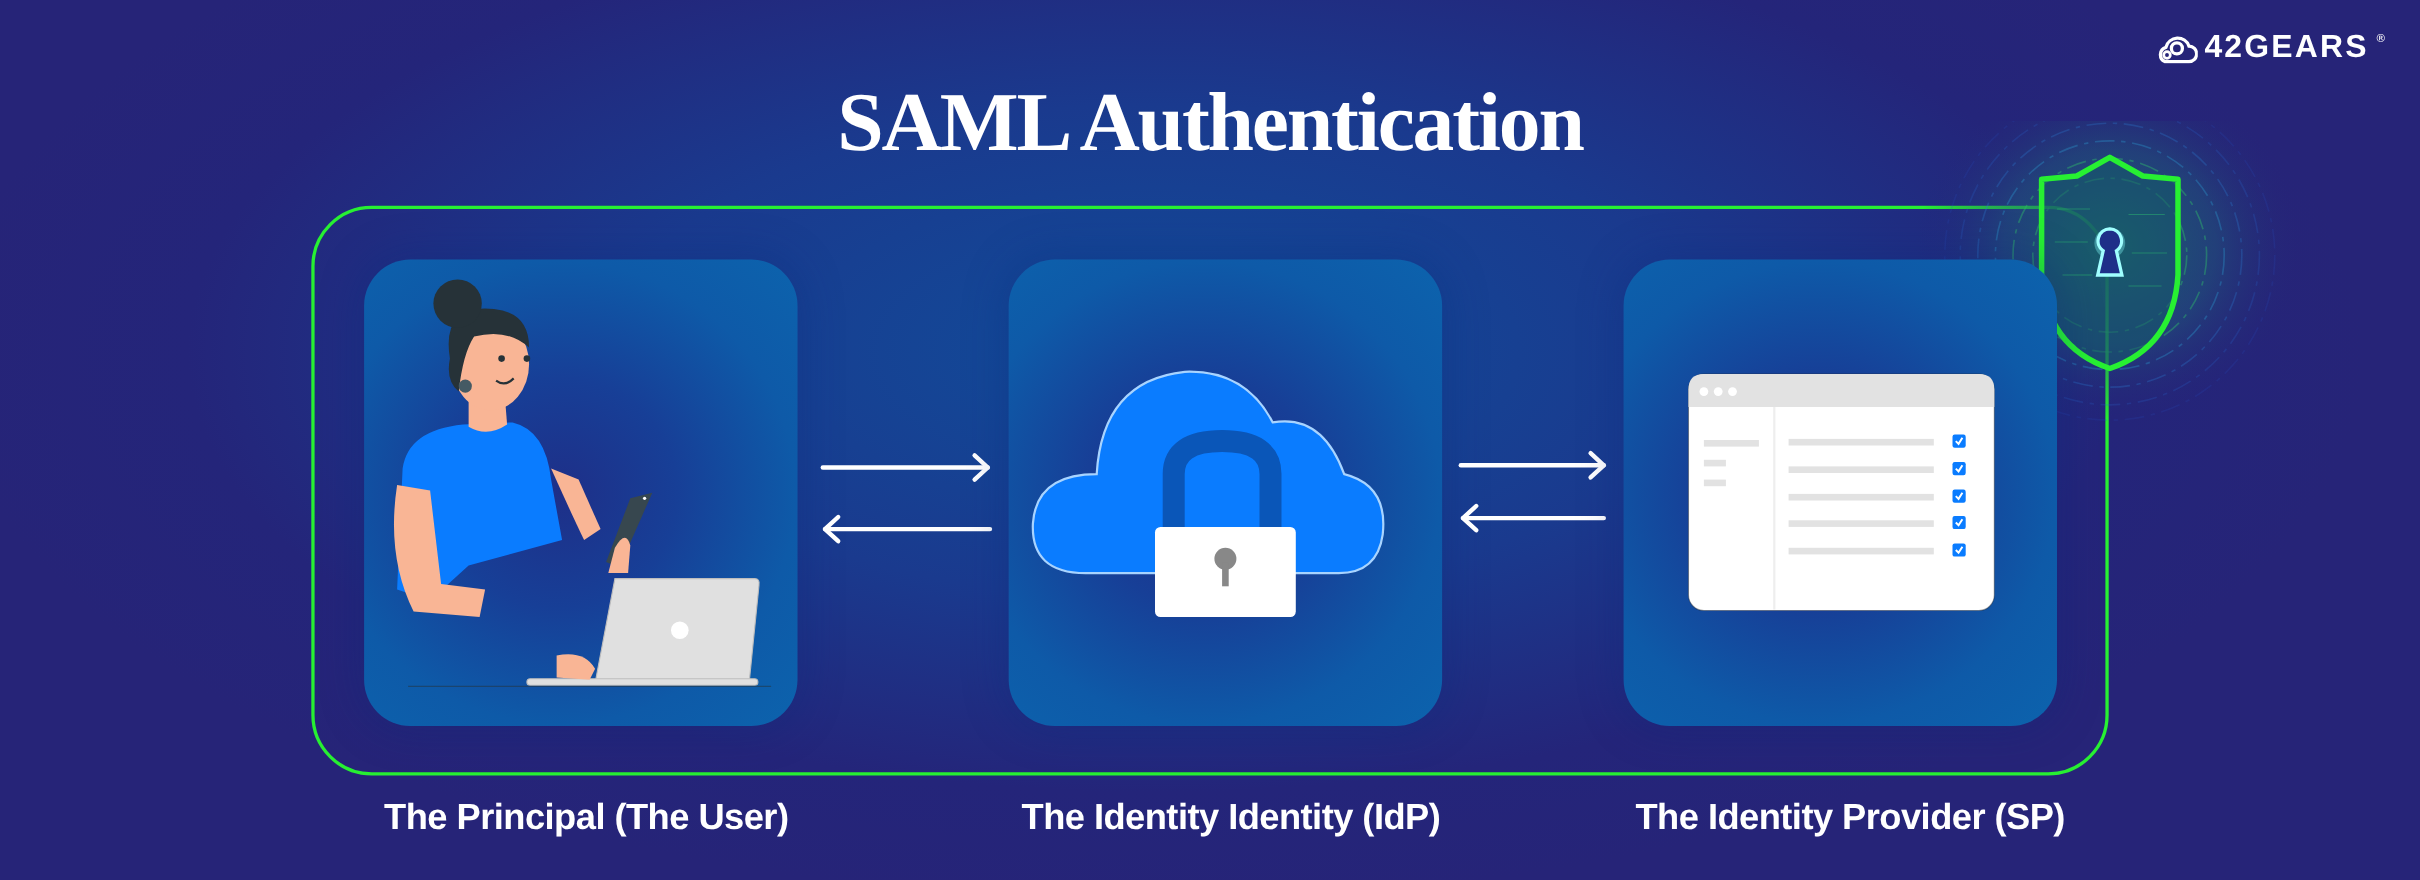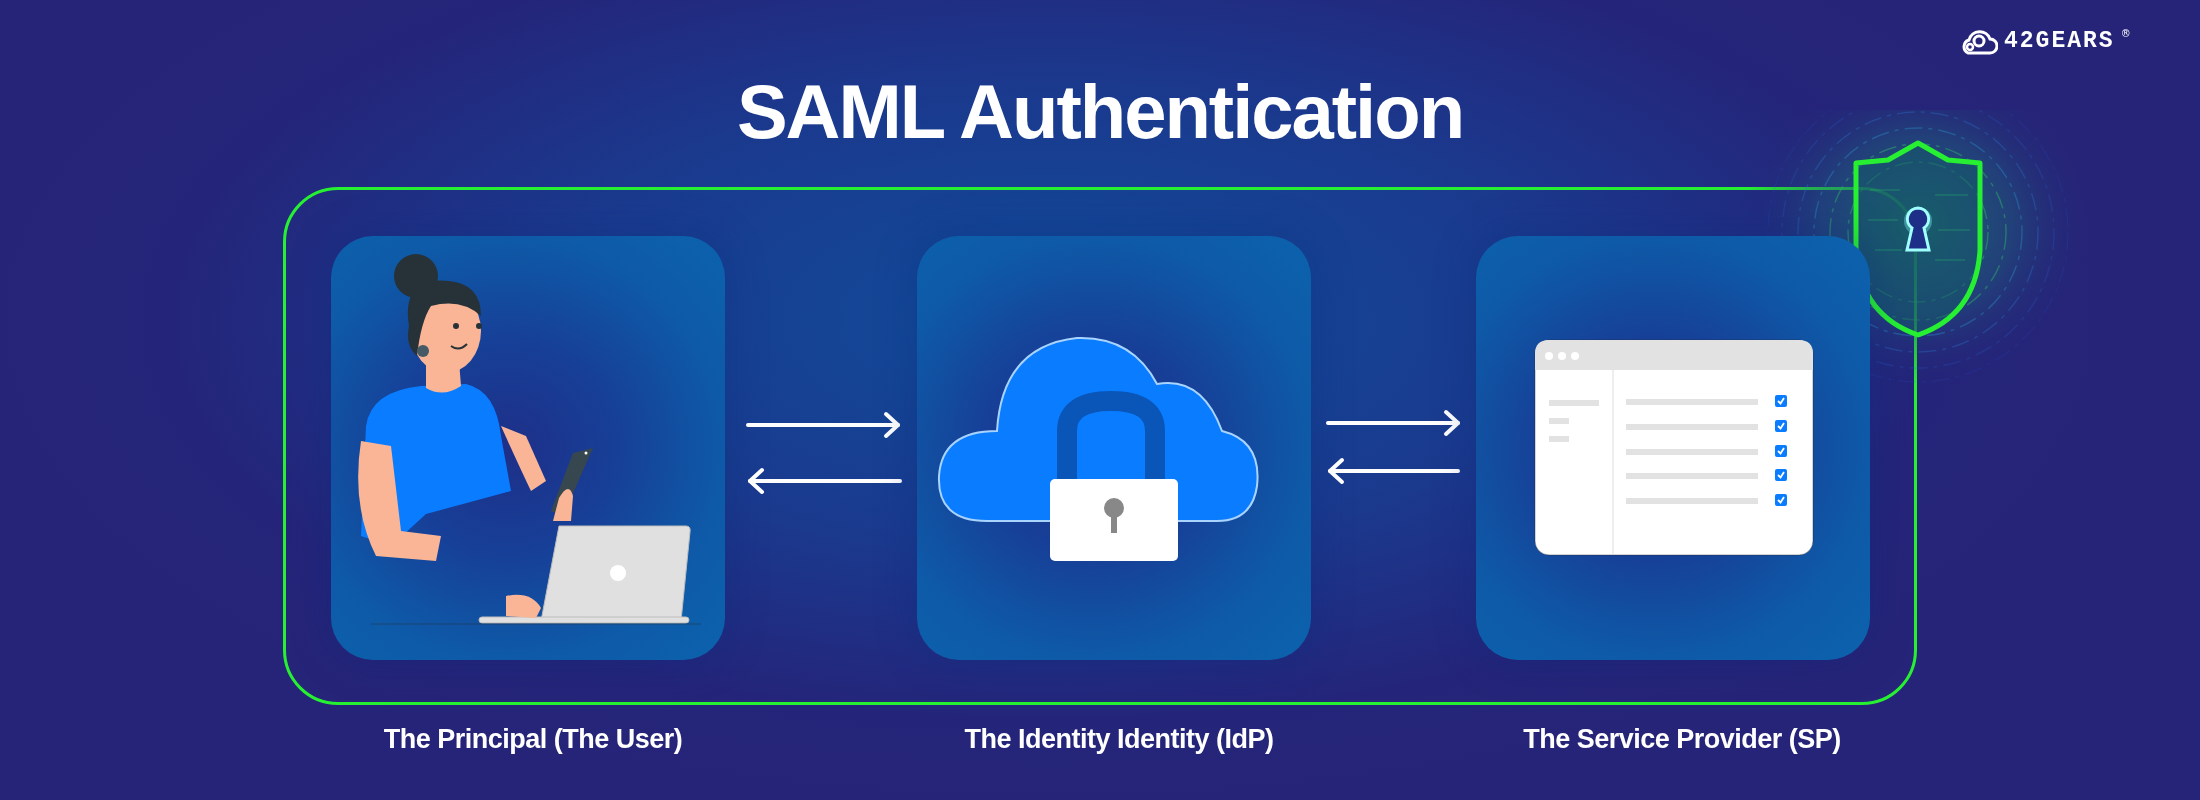--- a/index.html
+++ b/index.html
@@ -2,42 +2,42 @@
 <html><head>
 <meta charset="utf-8">
 <style>
   html, body { margin: 0; padding: 0; }
   body {
     width: 2200px; height: 800px; overflow: hidden; position: relative;
     font-family: "DejaVu Sans", sans-serif;
     background: radial-gradient(ellipse 1100px 500px at 1050px 320px, #114c9a 0%, #1a3a8e 45%, #24257a 80%, #262478 100%);
   }
   .logo { position: absolute; left: 1960px; top: 27px; display: flex; align-items: center; gap: 6px; color: #fff; }
-  .logo-text { font-family: Liberation Mono, monospace; font-weight: bold; font-size: 23px; letter-spacing: 2px; }
+  .logo-text { font-family: Liberation Sans, sans-serif; font-weight: bold; font-size: 29px; letter-spacing: 2px; }
   .logo sup { font-size: 10px; position: relative; top: -8px; }
   .title {
     position: absolute; left: 0; width: 2200px; top: 68px; text-align: center;
-    color: #fff; font-family: Liberation Sans, sans-serif; font-weight: bold; font-size: 76px; letter-spacing: -2px;
+    color: #fff; font-family: Liberation Serif, serif; font-weight: bold; font-size: 76px; letter-spacing: -2px;
   }
   .frame {
     position: absolute; left: 283px; top: 187px; width: 1634px; height: 518px;
     border: 3px solid #27f032; border-radius: 55px; box-sizing: border-box;
   }
   .card {
     position: absolute; top: 236px; width: 394px; height: 424px; border-radius: 42px;
     background: radial-gradient(ellipse at 45% 50%, #1e2f88 0%, #173f97 35%, #0e5aa8 70%, #0c63ad 100%);
     box-shadow: 0 0 40px rgba(10, 40, 120, 0.35);
   }
   .card.c1 { left: 331px; }
   .card.c2 { left: 917px; }
   .card.c3 { left: 1476px; }
   .card svg { position: absolute; left: 0; top: 0; }
   .label {
     position: absolute; top: 724px; color: #fff; font-family: "Liberation Sans", sans-serif;
-    font-weight: bold; font-size: 27px; text-align: center; width: 500px; letter-spacing: -0.5px;
+    font-weight: bold; font-size: 33px; text-align: center; width: 500px; letter-spacing: -0.5px;
   }
   .arrows { position: absolute; }
   .shield-wrap { position: absolute; left: 1740px; top: 110px; width: 360px; height: 300px; }
 </style>
 </head>
 <body>
 
 <div class="logo">
   <svg width="38" height="28" viewBox="0 0 38 28">
     <path d="M8 26 H30 a7 7 0 0 0 0 -14 a11 11 0 0 0 -21 1 a7 7 0 0 0 -1 13 z" fill="none" stroke="#fff" stroke-width="3"></path>
@@ -177,13 +177,13 @@
       <polyline points="302,190 304.5,192.5 308,187"></polyline>
       <polyline points="302,215 304.5,217.5 308,212"></polyline>
       <polyline points="302,239 304.5,241.5 308,236"></polyline>
       <polyline points="302,264 304.5,266.5 308,261"></polyline>
     </g>
   </svg>
 </div>
 
 <div class="label" style="left:283px;">The Principal (The User)</div>
 <div class="label" style="left:869px;">The Identity Identity (IdP)</div>
-<div class="label" style="left:1432px;">The Service Provider (SP)</div>
+<div class="label" style="left:1432px;">The Identity Provider (SP)</div>
 
 </body></html>

